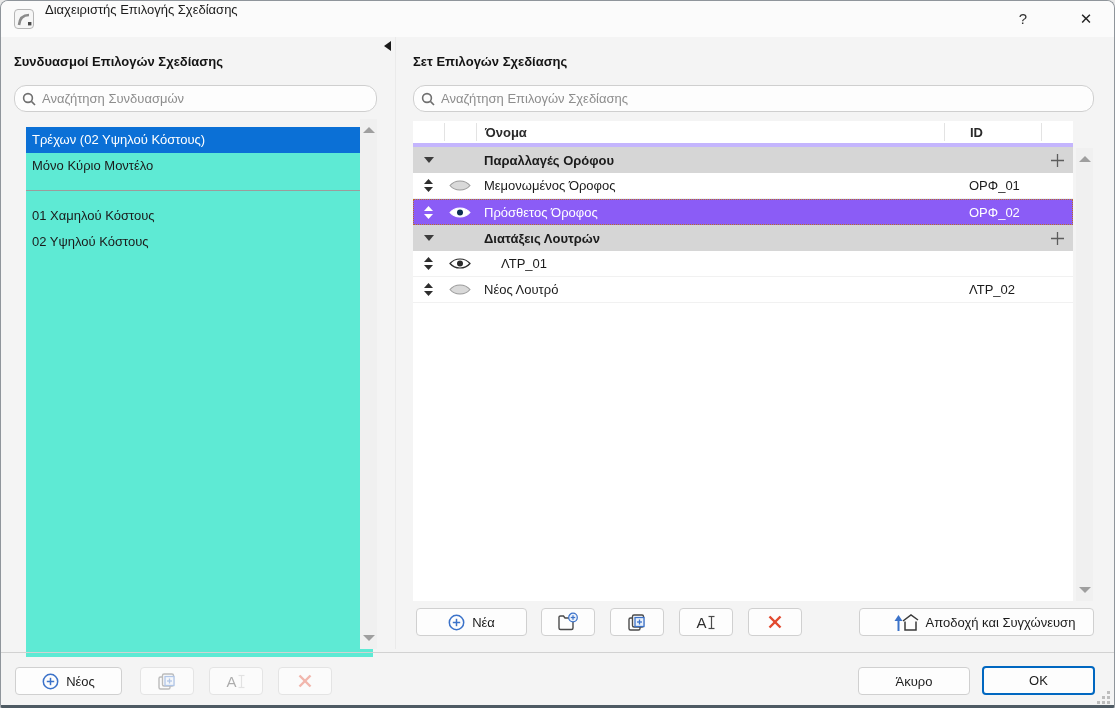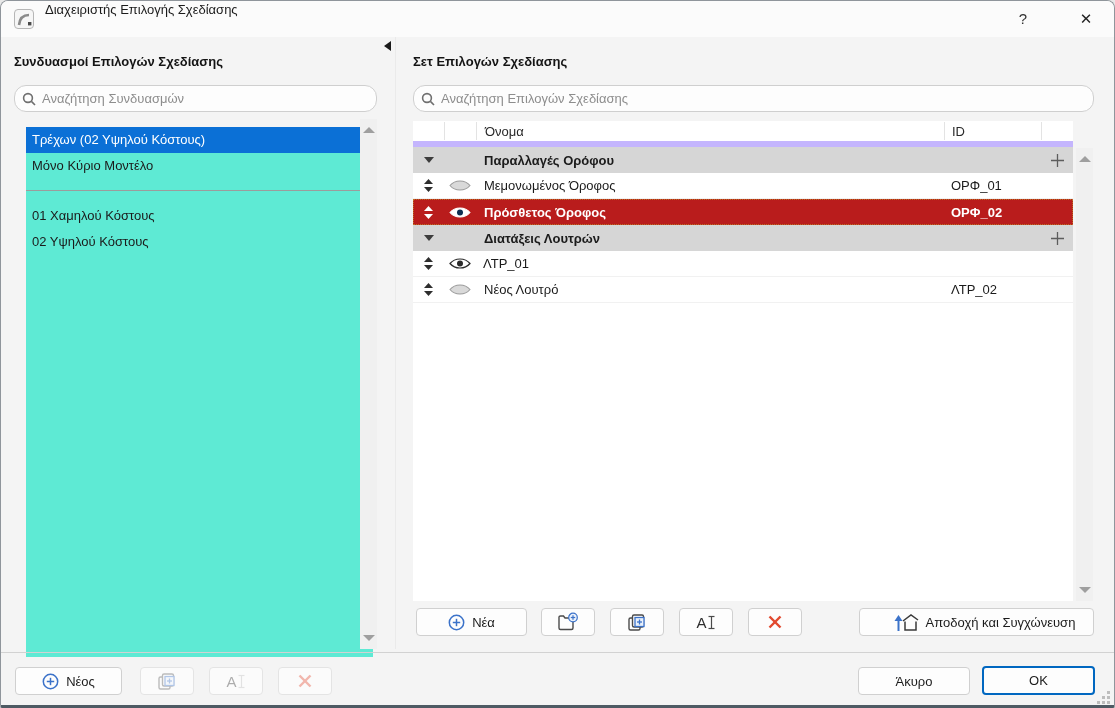--- a/index.html
+++ b/index.html
@@ -48,33 +48,33 @@
   
   .scroll-track { position:absolute; background:#f0f0f0; }
   .tri-up, .tri-down { position:absolute; left:3px; width:0; height:0;
     border-left:6px solid transparent; border-right:6px solid transparent; }
   .tri-up { border-bottom:6px solid #9f9f9f; }
   .tri-down { border-top:6px solid #9f9f9f; }
 
   
   .opt-table { position:absolute; left:412px; top:120px; width:660px; height:480px; background:#ffffff; }
   .trow { display:flex; height:26px; align-items:center; font-size:13px; color:#1b1b1b; }
-  .thead { border-bottom:6px solid #c4b5fd; color:#2a2a2a; }
+  .thead { border-bottom:4px solid #c4b5fd; color:#2a2a2a;font-weight:bold; }
   .thead .cell { height:18px; display:flex; align-items:center; }
   .c-handle { width:31px; flex:none; display:flex; justify-content:center; }
   .c-eye { width:32px; flex:none; display:flex; justify-content:center; }
   .c-name { flex:1; padding-left:8px; overflow:hidden; white-space:nowrap; }
-  .c-id { width:97px; flex:none; padding-left:7px; }
+  .c-id { width:97px; flex:none; padding-left:25px; }
   .c-plus { width:32px; flex:none; display:flex; justify-content:center; }
   .thead .c-eye, .thead .c-name, .thead .c-id, .thead .c-plus { border-left:1px solid #e3e3e3; }
   .group-row { background:#d6d6d6; }
   .group-row .c-name { font-weight:bold; }
   .data-row { border-bottom:1px solid #f1f1f1; }
-  .data-row.selected { background:#b91c1c; color:#ffffff; border-bottom:none;
-    outline:1px dotted #bd6f23; outline-offset:-1px;font-weight:bold; }
+  .data-row.selected { background:#8b5cf6; color:#ffffff; border-bottom:none;
+    outline:1px dotted #bd6f23; outline-offset:-1px; }
   .tri-group { width:0; height:0; border-left:5px solid transparent; border-right:5px solid transparent;
     border-top:6px solid #3d3d3d; }
 
   
   .btn { position:absolute; height:28px; background:#fdfdfd; border:1px solid #d0d0d0;
     border-radius:4px; display:flex; align-items:center; justify-content:center;
     font-size:13px; color:#1b1b1b; gap:7px; cursor:default; }
   .btn.disabled { border-color:#e4e4e4; background:#fbfbfb; }
   .btn.disabled svg, .btn.disabled .ai-wrap { opacity:.38; }
   .btn-ok { border:2px solid #0067c0; height:29px; }

